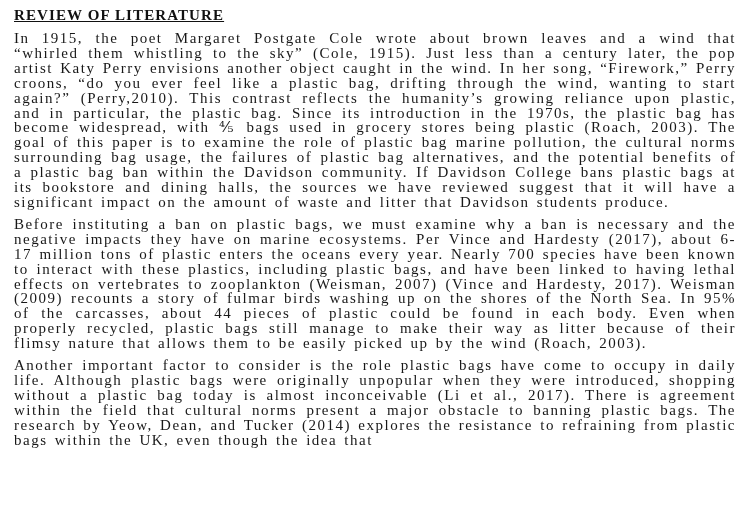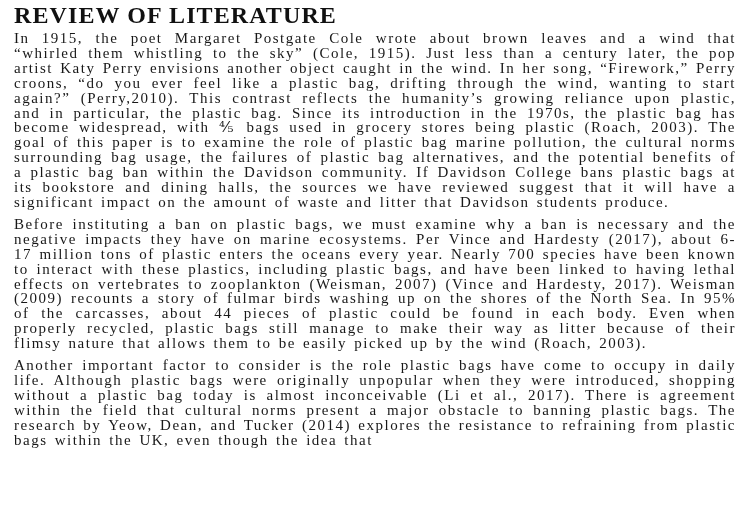--- a/index.html
+++ b/index.html
@@ -12,26 +12,27 @@
     box-sizing: border-box;
     width: 750px;
     height: 513px;
     background: #ffffff;
     color: #181818;
     font-family: "Liberation Serif", "DejaVu Serif", serif;
     padding: 3px 14px 0 14px;
     overflow: hidden;
   }
   .doc-title {
-    font-size: 24px;
+    font-size: 15px;
     font-weight: bold;
     letter-spacing: 1.1px;
     line-height: 24px;
     margin: 0 0 4px 0;
     color: #111111;
+    text-decoration: underline;
   }
   .doc-paragraph {
     font-size: 15px;
     line-height: 14.9px;
     letter-spacing: 1.5px;
     word-spacing: 2px;
     text-align: justify;
     margin: 0 0 7px 0;
   }
   .page-number {

